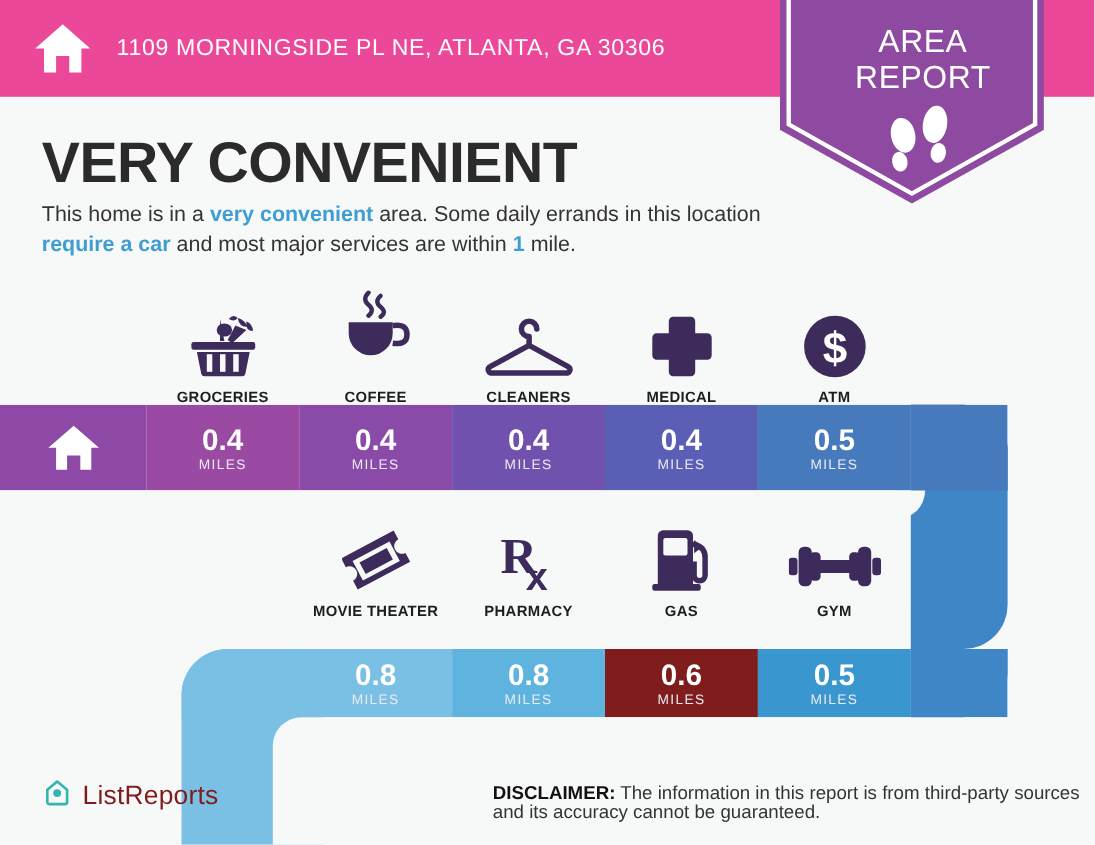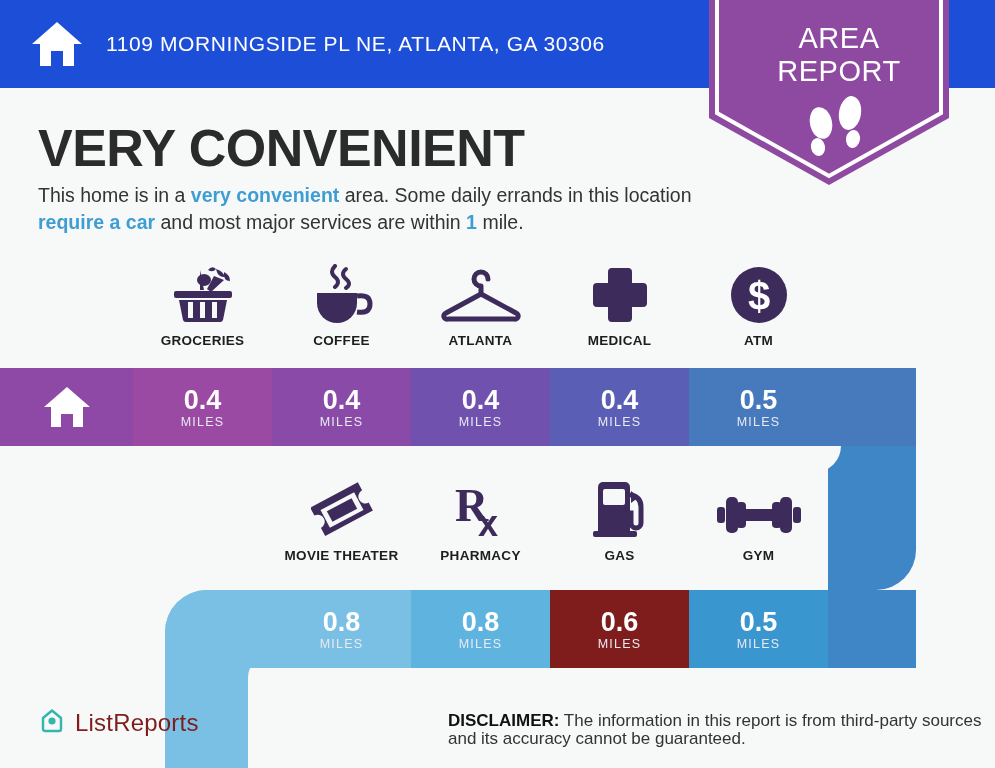--- a/index.html
+++ b/index.html
@@ -5,21 +5,21 @@
   html,body{margin:0;padding:0;}
   body{
     width:995px;height:768px;
     background:#f7f8f8;
     font-family:"Liberation Sans", sans-serif;
     overflow:hidden;position:relative;
   }
   #page{position:relative;width:995px;height:768px;overflow:hidden;background:#f7f8f8;}
 
   
-  .header{position:absolute;left:0;top:0;width:995px;height:88px;background:#1d4ed8;}
+  .header{position:absolute;left:0;top:0;width:995px;height:88px;background:#ec4899;}
   .header-inner{display:flex;align-items:center;height:88px;padding-left:30px;}
   .home-glyph{width:54px;height:50px;flex:0 0 auto;}
   .addr{
     color:#ffffff;font-size:21px;letter-spacing:.6px;font-weight:500;
     margin-left:22px;white-space:nowrap;
   }
 
   
   .badge{position:absolute;left:709px;top:0;width:240px;height:185px;}
   .badge svg{display:block;}
@@ -116,40 +116,40 @@
           <rect x="4" y="27" width="58" height="7" rx="2"></rect>
           <path d="M9 36 l4 20 a3 3 0 0 0 3 2 h34 a3 3 0 0 0 3 -2 l4 -20 Z"></path>
           <rect x="18" y="38" width="5" height="16" fill="#f7f8f8"></rect>
           <rect x="30" y="38" width="5" height="16" fill="#f7f8f8"></rect>
           <rect x="42" y="38" width="5" height="16" fill="#f7f8f8"></rect>
         </svg>
       </div>
       <div class="icon-label">GROCERIES</div>
     </div>
 
-    <div class="icon-cell" style="width:139px;">
+    <div class="icon-cell" style="width:139px;gap:20px;">
       <div class="icon-art">
         <svg width="62" height="60" viewBox="0 0 62 60" fill="#3d2b5b">
           <path d="M24 2 q-6 6 0 11 q6 5 0 10" stroke="#3d2b5b" stroke-width="4" fill="none" stroke-linecap="round"></path>
           <path d="M35 5 q-6 5 0 10 q6 5 0 9" stroke="#3d2b5b" stroke-width="4" fill="none" stroke-linecap="round"></path>
           <path d="M6 29 h40 v10 a20 20 0 0 1 -40 0 Z"></path>
           <path d="M46 32 q13 -2 13 8 q0 10 -13 8" fill="none" stroke="#3d2b5b" stroke-width="5"></path>
         </svg>
       </div>
       <div class="icon-label">COFFEE</div>
     </div>
 
     <div class="icon-cell" style="width:139px;">
       <div class="icon-art">
         <svg width="82" height="56" viewBox="0 0 82 56" fill="none" stroke="#3d2b5b" stroke-width="5" stroke-linecap="round" stroke-linejoin="round">
           <path d="M41 26 v-8 a7 7 0 1 1 7 -7"></path>
           <path d="M41 26 L6 45 a3 3 0 0 0 2 6 h66 a3 3 0 0 0 2 -6 Z"></path>
         </svg>
       </div>
-      <div class="icon-label">ATLANTA</div>
+      <div class="icon-label">CLEANERS</div>
     </div>
 
     <div class="icon-cell" style="width:139px;">
       <div class="icon-art">
         <svg width="58" height="58" viewBox="0 0 58 58" fill="#3d2b5b">
           <path d="M21 2 h16 a4 4 0 0 1 4 4 v11 h11 a4 4 0 0 1 4 4 v16 a4 4 0 0 1 -4 4 h-11 v11 a4 4 0 0 1 -4 4 h-16 a4 4 0 0 1 -4 -4 v-11 h-11 a4 4 0 0 1 -4 -4 v-16 a4 4 0 0 1 4 -4 h11 v-11 a4 4 0 0 1 4 -4 Z"></path>
         </svg>
       </div>
       <div class="icon-label">MEDICAL</div>
     </div>
@@ -251,21 +251,21 @@
         </svg>
       </div>
       <div class="icon-label">GYM</div>
     </div>
 
   </div>
 
   <div style="position:absolute;left:165px;top:590px;width:130px;height:178px;background:#79c0e4;border-top-left-radius:42px;"></div>
   <div style="position:absolute;left:248px;top:652px;width:700px;height:120px;background:#f7f8f8;border-top-left-radius:26px;"></div>
 
-  <div class="bar" id="bar2" style="left:165px;top:590px;width:751px;height:78px;justify-content:space-between;">
+  <div class="bar" id="bar2" style="left:165px;top:590px;width:751px;height:62px;justify-content:space-between;">
     <div class="seg" style="width:107px;background:#79c0e4;border-top-left-radius:42px;"></div>
     <div class="seg" style="width:139px;background:#79c0e4;">
       <span class="num">0.8</span>
       <span class="unit">MILES</span>
     </div>
     <div class="seg" style="width:139px;background:#5eb4df;">
       <span class="num">0.8</span>
       <span class="unit">MILES</span>
     </div>
     <div class="seg" style="width:139px;background:#7f1d1d;">

